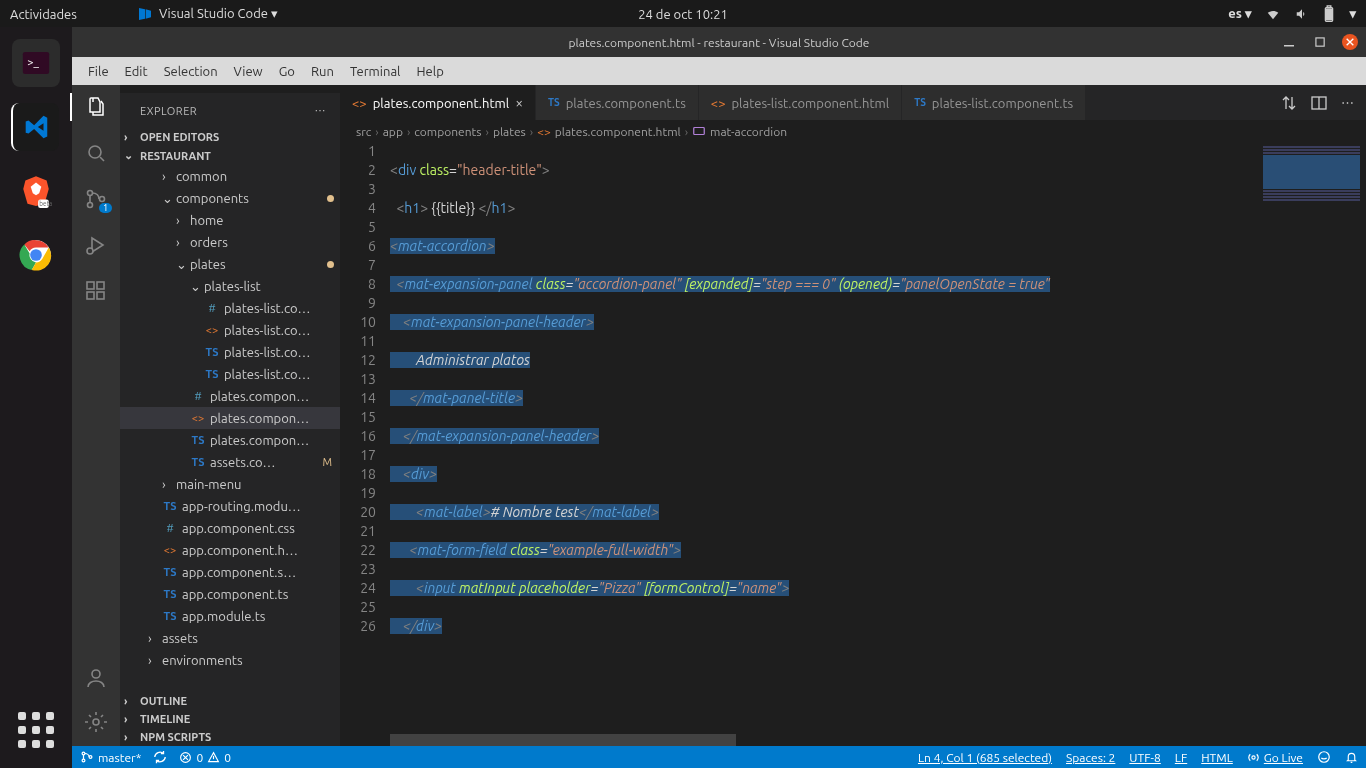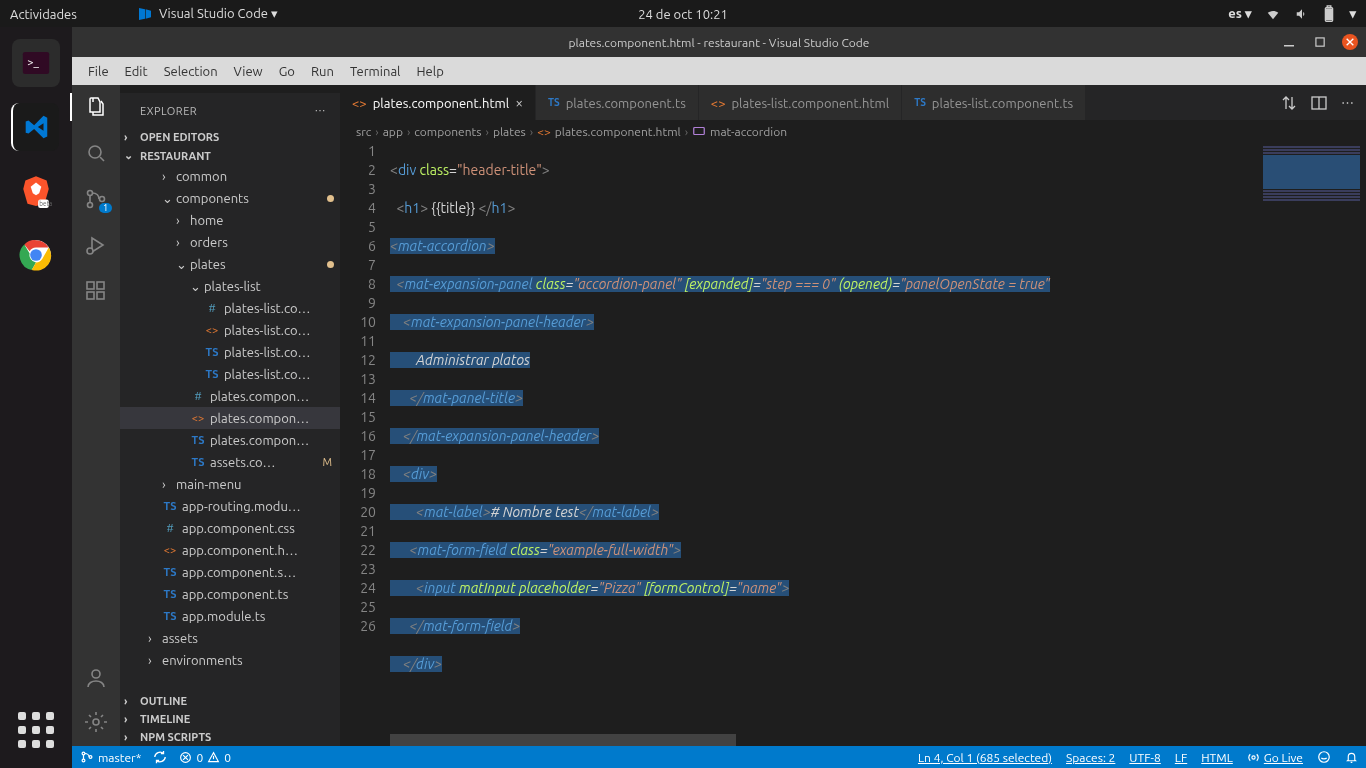--- a/index.html
+++ b/index.html
@@ -476,21 +476,20 @@
 <div><span class="sel"><span class="c-punct">&lt;</span><span class="c-tag">mat-accordion</span><span class="c-punct">&gt;</span></span></div>
 <div><span class="sel">  <span class="c-punct">&lt;</span><span class="c-tag">mat-expansion-panel</span> <span class="c-attr">class</span><span class="c-txt">=</span><span class="c-str">"accordion-panel"</span> <span class="c-attr">[expanded]</span><span class="c-txt">=</span><span class="c-str">"step === 0"</span> <span class="c-attr">(opened)</span><span class="c-txt">=</span><span class="c-str">"panelOpenState = true"</span></span></div>
 <div><span class="sel">    <span class="c-punct">&lt;</span><span class="c-tag">mat-expansion-panel-header</span><span class="c-punct">&gt;</span></span></div>
 <div><span class="sel">        <span class="c-txt">Administrar platos</span></span></div>
 <div><span class="sel">      <span class="c-punct">&lt;/</span><span class="c-tag">mat-panel-title</span><span class="c-punct">&gt;</span></span></div>
 <div><span class="sel">    <span class="c-punct">&lt;/</span><span class="c-tag">mat-expansion-panel-header</span><span class="c-punct">&gt;</span></span></div>
 <div><span class="sel">    <span class="c-punct">&lt;</span><span class="c-tag">div</span><span class="c-punct">&gt;</span></span></div>
 <div><span class="sel">        <span class="c-punct">&lt;</span><span class="c-tag">mat-label</span><span class="c-punct">&gt;</span><span class="c-txt"># Nombre test</span><span class="c-punct">&lt;/</span><span class="c-tag">mat-label</span><span class="c-punct">&gt;</span></span></div>
 <div><span class="sel">      <span class="c-punct">&lt;</span><span class="c-tag">mat-form-field</span> <span class="c-attr">class</span><span class="c-txt">=</span><span class="c-str">"example-full-width"</span><span class="c-punct">&gt;</span></span></div>
 <div><span class="sel">        <span class="c-punct">&lt;</span><span class="c-tag">input</span> <span class="c-attr">matInput</span> <span class="c-attr">placeholder</span><span class="c-txt">=</span><span class="c-str">"Pizza"</span> <span class="c-attr">[formControl]</span><span class="c-txt">=</span><span class="c-str">"name"</span><span class="c-punct">&gt;</span></span></div>
-<div><span class="sel">      <span class="c-punct">&lt;/</span><span class="c-tag">mat-form-field</span><span class="c-punct">&gt;</span></span></div>
 <div><span class="sel">    <span class="c-punct">&lt;/</span><span class="c-tag">div</span><span class="c-punct">&gt;</span></span></div>
 
 
 
 
 
 
 
 
 

